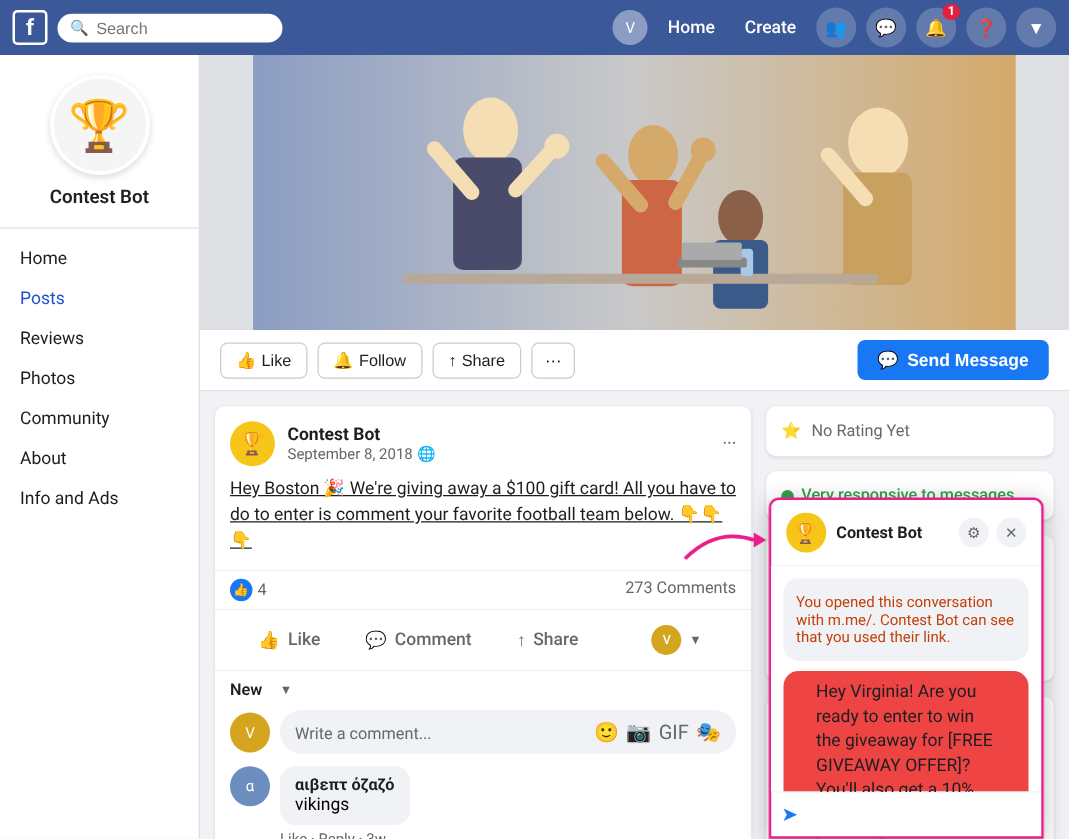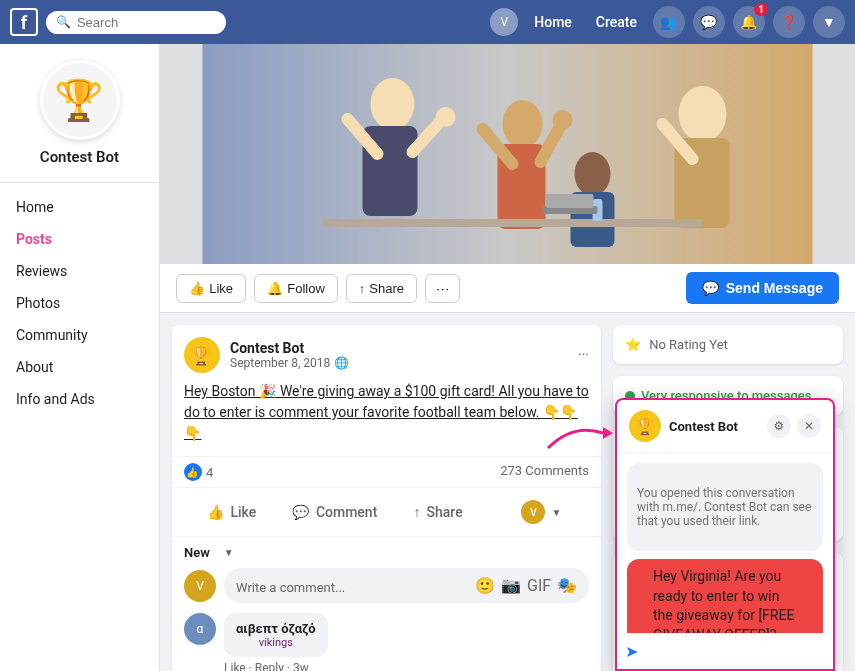--- a/index.html
+++ b/index.html
@@ -22,21 +22,21 @@
     
     .page-layout { display: flex; margin-top: 44px; height: calc(671px - 44px); }
 
     
     .sidebar { width: 160px; background: white; border-right: 1px solid #dddfe2; flex-shrink: 0; overflow-y: auto; }
     .sidebar-profile { padding: 16px 12px; text-align: center; border-bottom: 1px solid #dddfe2; }
     .sidebar-trophy { width: 80px; height: 80px; margin: 0 auto 8px; background: #f5f5f5; border-radius: 50%; display: flex; align-items: center; justify-content: center; font-size: 40px; border: 3px solid white; box-shadow: 0 2px 6px rgba(0,0,0,0.15); }
     .sidebar-page-name { font-size: 15px; font-weight: 600; color: #1c1e21; }
     .sidebar-nav { padding: 8px 0; }
     .sidebar-item { padding: 8px 16px; cursor: pointer; font-size: 14px; color: #1c1e21; display: block; }
-    .sidebar-item.active { font-weight: 700; color: #ec4899; }
+    .sidebar-item.active { font-weight: 400; color: #1d4ed8; }
 
     
     .main-content { flex: 1; overflow-y: auto; background: #f0f2f5; }
 
     
     .cover-area { position: relative; background: #dddfe2; height: 220px; overflow: hidden; }
 
     
     .cover-svg { width: 100%; height: 220px; }
 
@@ -73,21 +73,21 @@
     .new-label { font-size: 13px; font-weight: 600; color: #1c1e21; }
     .sort-icon { font-size: 10px; color: #65676b; cursor: pointer; }
     .comment-input-row { display: flex; align-items: center; gap: 8px; margin-bottom: 10px; }
     .comment-avatar { width: 32px; height: 32px; border-radius: 50%; background: #ccc; flex-shrink: 0; overflow: hidden; }
     .comment-input-box { flex: 1; background: #f0f2f5; border-radius: 20px; padding: 8px 12px; font-size: 13px; color: #65676b; display: flex; align-items: flex-end; justify-content: space-between; cursor: text; }
     .comment-input-icons { display: flex; gap: 6px; font-size: 16px; color: #65676b; }
     .comment-item { display: flex; gap: 8px; margin-bottom: 10px; }
     .comment-user-avatar { width: 32px; height: 32px; border-radius: 50%; background: #ccc; flex-shrink: 0; overflow: hidden; display: flex; align-items: center; justify-content: center; font-size: 12px; color: white; }
     .comment-bubble { background: #f0f2f5; border-radius: 12px; padding: 8px 12px; }
     .comment-author { font-weight: 700; font-size: 13px; }
-    .comment-text { font-size: 11px; color: #701a75; text-align: center; }
+    .comment-text { font-size: 14px; color: #000000; }
     .comment-actions { display: flex; gap: 10px; margin-top: 4px; font-size: 12px; color: #65676b; }
 
     
     .right-sidebar { width: 230px; flex-shrink: 0; }
     .widget { background: white; border-radius: 8px; box-shadow: 0 1px 3px rgba(0,0,0,0.1); margin-bottom: 12px; padding: 12px; }
     .widget-title { font-size: 16px; font-weight: 700; color: #1c1e21; margin-bottom: 8px; }
     .rating-row { display: flex; align-items: center; gap: 8px; color: #65676b; font-size: 13px; }
     .responsive-row { display: flex; align-items: center; gap: 6px; }
     .responsive-dot { width: 10px; height: 10px; border-radius: 50%; background: #31a24c; }
     .responsive-text { font-size: 13px; color: #31a24c; font-weight: 500; }
@@ -97,21 +97,21 @@
     .suggest-link { color: #1877f2; font-size: 13px; cursor: pointer; }
 
     
     .chat-popup { position: fixed; bottom: 0; right: 20px; width: 220px; background: white; border-radius: 8px 8px 0 0; box-shadow: 0 4px 20px rgba(0,0,0,0.25); border: 2px solid #e91e8c; z-index: 200; }
     .chat-header { background: white; padding: 10px 12px; display: flex; align-items: center; gap: 8px; border-bottom: 1px solid #f0f2f5; border-radius: 8px 8px 0 0; }
     .chat-avatar { width: 32px; height: 32px; border-radius: 50%; background: #f5c518; display: flex; align-items: center; justify-content: center; font-size: 16px; flex-shrink: 0; }
     .chat-name { font-size: 13px; font-weight: 700; flex: 1; }
     .chat-header-icons { display: flex; gap: 6px; }
     .chat-icon-btn { width: 24px; height: 24px; border-radius: 50%; background: #f0f2f5; display: flex; align-items: center; justify-content: center; cursor: pointer; font-size: 12px; color: #65676b; }
     .chat-messages { padding: 10px; background: white; max-height: 180px; overflow-y: auto; }
-    .system-msg { background: #f0f2f5; border-radius: 12px; padding: 23px 10px; font-size: 12px; color: #737373; margin-bottom: 8px; }
+    .system-msg { background: #f0f2f5; border-radius: 12px; padding: 12px 10px; font-size: 12px; color: #c2410c; margin-bottom: 8px; }
     .bot-msg { background: #ef4444; border-radius: 12px; padding: 8px 26px; font-size: 14px; color: #1c1e21; margin-bottom: 6px; line-height: 1.4; }
     .chat-input-area { padding: 8px; border-top: 1px solid #f0f2f5; display: flex; align-items: center; gap: 6px; }
     .chat-input { flex: 1; border: none; outline: none; font-size: 13px; color: #65676b; background: transparent; }
     .chat-send-icon { font-size: 16px; color: #1877f2; cursor: pointer; }
 
     
     .av-blue { background: #6c8ebf; }
     .av-orange { background: #d6a520; }
   </style>
 </head>

